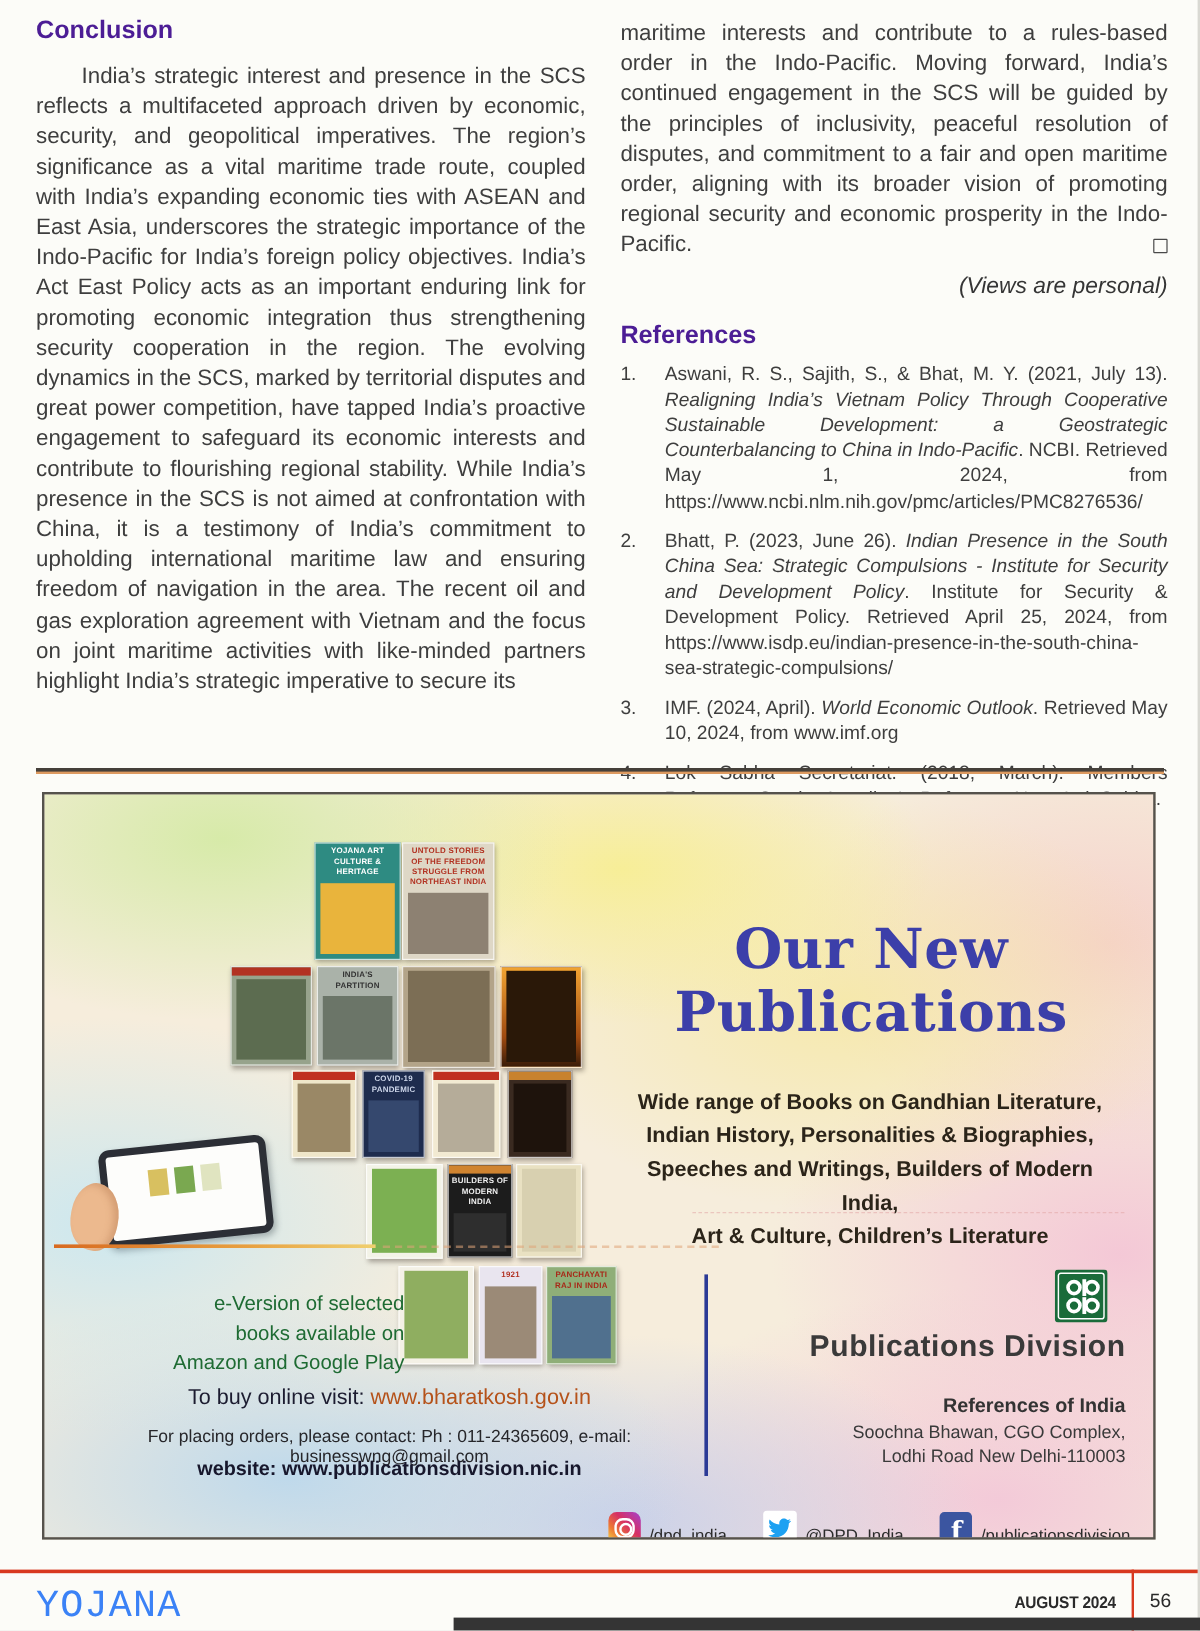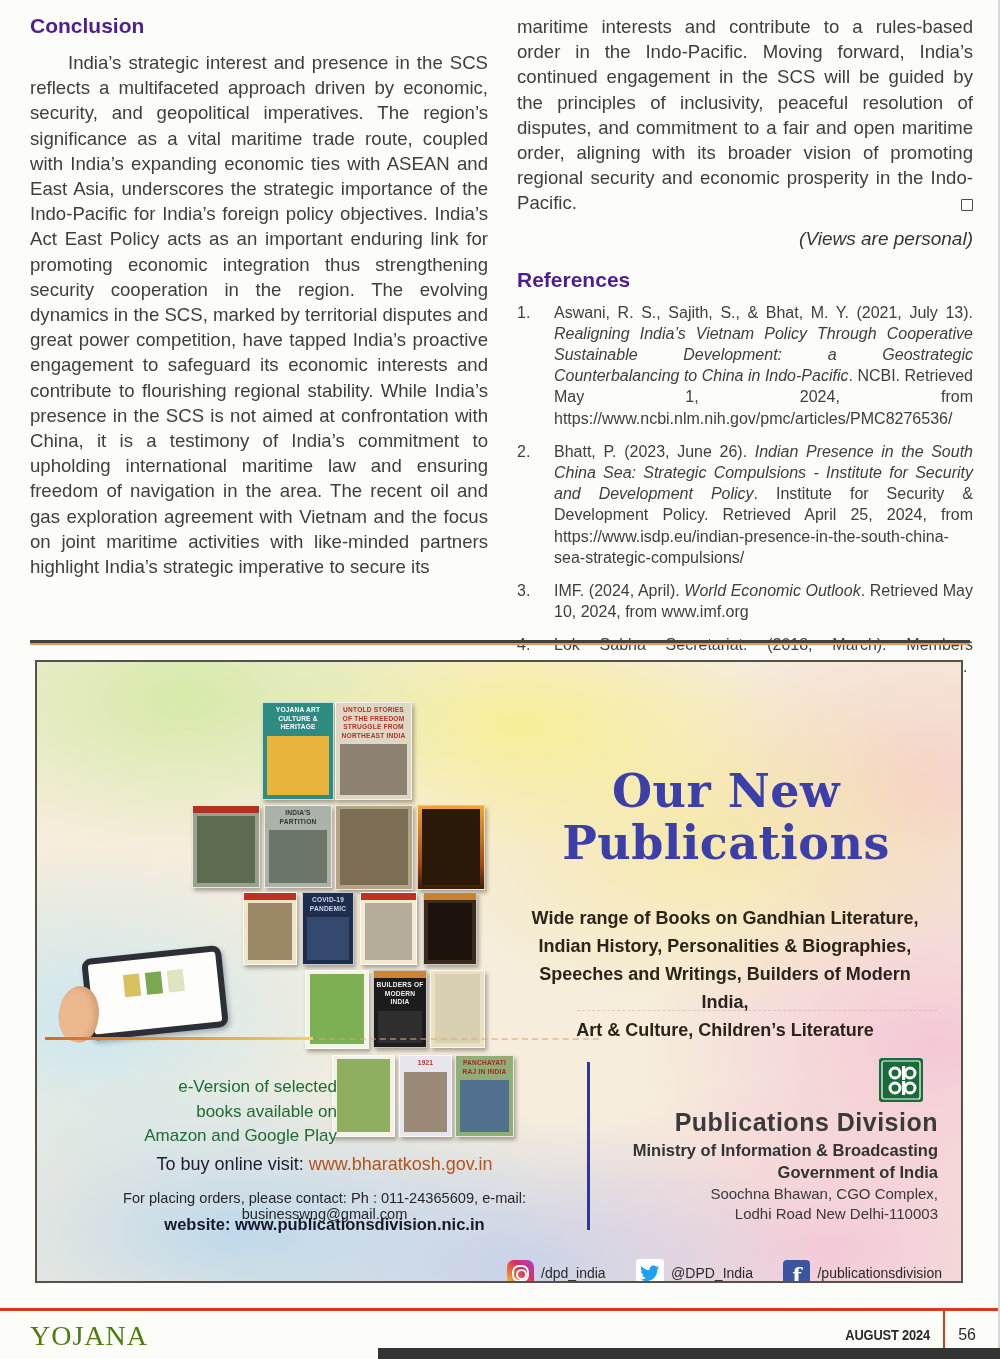--- a/index.html
+++ b/index.html
@@ -108,21 +108,21 @@
   }
   .org-ministry{position:absolute;left:555px;top:479px;width:346px;text-align:right;font-size:16.5px;font-weight:bold;color:#333;}
   .org-govt{position:absolute;left:555px;top:501px;width:346px;text-align:right;font-size:16.5px;font-weight:bold;color:#333;}
   .org-addr1{position:absolute;left:555px;top:523px;width:346px;text-align:right;font-size:15px;color:#3a3a3a;}
   .org-addr2{position:absolute;left:555px;top:543px;width:346px;text-align:right;font-size:15px;color:#3a3a3a;}
 
   .social-row{
     position:absolute;left:470px;top:573px;width:435px;height:32px;
     display:flex;justify-content:space-between;align-items:center;
   }
-  .social-item{display:flex;align-items:center;gap:7px;margin-top:44px;}
+  .social-item{display:flex;align-items:flex-end;gap:7px;margin-top:44px;}
   .social-handle{font-size:14px;color:#2a2a2a;}
   .icon-ig{
     position:relative;width:27px;height:27px;border-radius:7px;
     background:linear-gradient(45deg,#f5d14a 5%,#ee7a33 30%,#d62f63 60%,#b03eb5 90%);
   }
   .icon-ig::before{
     content:"";position:absolute;inset:5px;border:2px solid #fff;border-radius:7px;
   }
   .icon-ig::after{
     content:"";position:absolute;left:50%;top:50%;width:7px;height:7px;margin:-4.5px 0 0 -4.5px;
@@ -163,21 +163,21 @@
     box-shadow:inset -4px 2px 6px rgba(170,110,70,.35);
   }
 
   
   .footer{
     position:absolute;left:0;right:0;top:1308px;height:51px;
     border-top:3px solid #d8391f;
   }
   .footer .mag{
     position:absolute;left:30px;top:9px;
-    font-family:Liberation Serif, serif;font-size:28px;color:#4d7c0f;letter-spacing:1px;
+    font-family:Liberation Mono, monospace;font-size:32px;color:#3b82f6;letter-spacing:1px;
   }
   .footer .issue{
     position:absolute;right:70px;top:16px;font-size:14px;font-weight:bold;color:#2a2a2a;
     letter-spacing:-.2px;transform:scaleX(.92);transform-origin:right;
   }
   .footer .vline{position:absolute;right:55px;top:-3px;bottom:0;width:2.5px;background:#d8391f;}
   .footer .pageno{position:absolute;right:24px;top:15px;font-size:16px;color:#2a2a2a;}
 </style>
 </head>
 <body>
@@ -317,22 +317,21 @@
         <rect x="3" y="3" width="38" height="38" rx="2" fill="none" stroke="#ffffff" stroke-width="1.2"></rect>
         <circle cx="16" cy="15" r="5" fill="none" stroke="#ffffff" stroke-width="3"></circle>
         <rect x="23" y="8" width="3.2" height="14" fill="#ffffff"></rect>
         <circle cx="31" cy="15" r="5" fill="none" stroke="#ffffff" stroke-width="3"></circle>
         <circle cx="16" cy="30" r="5" fill="none" stroke="#ffffff" stroke-width="3"></circle>
         <rect x="23" y="23" width="3.2" height="14" fill="#ffffff"></rect>
         <circle cx="31" cy="30" r="5" fill="none" stroke="#ffffff" stroke-width="3"></circle>
       </svg>
     </div>
     <div class="org-name">Publications Division</div>
-    <div class="org-ministry">Ministry of Information &amp; Broadcasting</div>
-    <div class="org-govt">Government of India</div>
+    <div class="org-govt">References of India</div>
     <div class="org-addr1">Soochna Bhawan, CGO Complex,</div>
     <div class="org-addr2">Lodhi Road New Delhi-110003</div>
 
     <div class="social-row">
       <div class="social-item">
         <span class="icon-ig"></span>
         <span class="social-handle">/dpd_india</span>
       </div>
       <div class="social-item">
         <span class="icon-tw">

